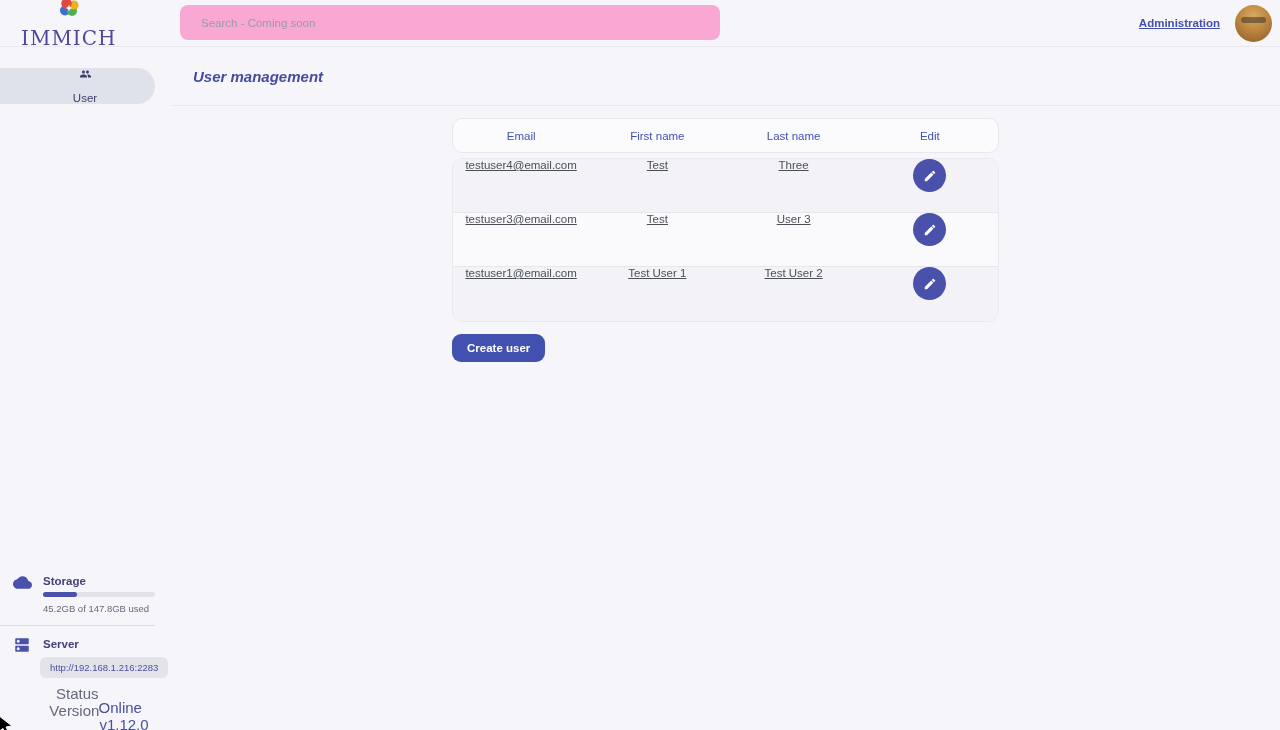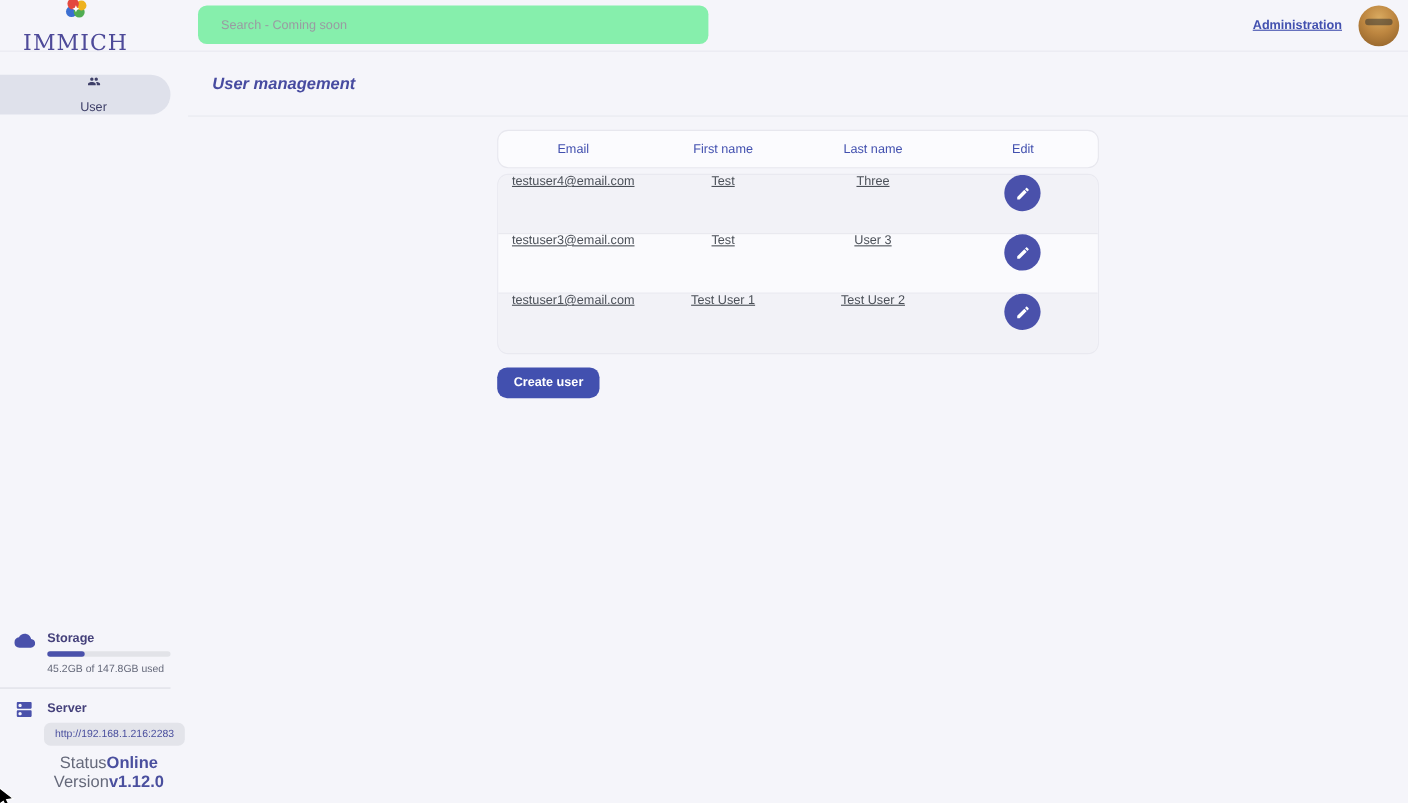--- a/index.html
+++ b/index.html
@@ -33,23 +33,23 @@
     font-size: 20px;
     letter-spacing: 1px;
     color: #4e4a99;
   }
   .searchbar {
     position: absolute;
     left: 180px;
     top: 5px;
   }
   .searchbar input {
-    width: 464px;
+    width: 540px;
     height: 35px;
-    background: #86efac;
+    background: #f9a8d4;
     border: none;
     border-radius: 8px;
     padding: 0 0 0 21px;
     font-family: "Liberation Sans", sans-serif;
     font-size: 11.5px;
     color: #55565e;
     outline: none;
   }
   .searchbar input::placeholder { color: #9a9aa2; }
   .nav-right {
@@ -168,21 +168,21 @@
   }
   .kv-row {
     position: absolute;
     left: 43px;
     width: 112px;
     display: flex;
     justify-content: center;
     font-size: 15px;
   }
   .kv-row .k { color: #65697a; }
-  .kv-row .v { color: #4a4f9e; font-weight: 700; }
+  .kv-row .v { color: #4a4f9e; font-weight: 400; margin-top: 14px; }
 
   
   .title-row {
     height: 59px;
     display: flex;
     align-items: center;
     border-bottom: 1px solid #e8e9ef;
   }
   .title-row h1 {
     margin-left: 22px;

